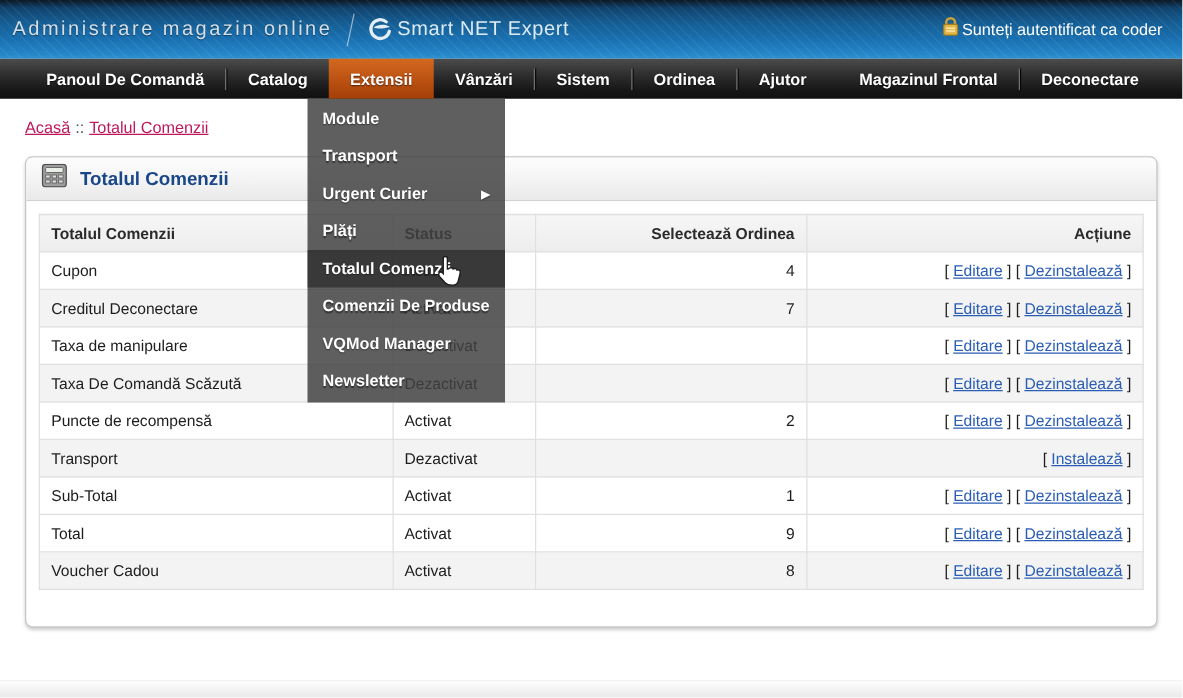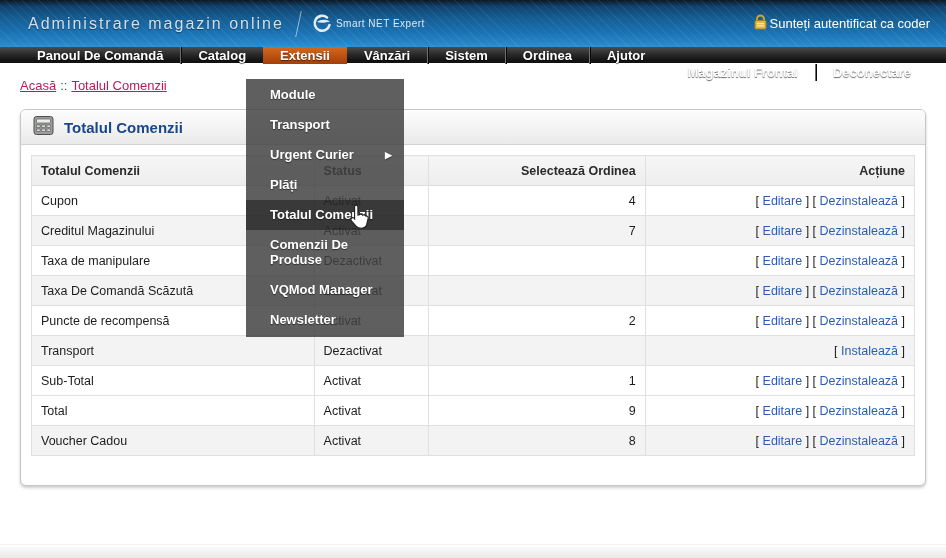--- a/index.html
+++ b/index.html
@@ -10,44 +10,44 @@
     position:relative;
   }
 
   
   .top-header {
     height:47px;
     background:
       repeating-linear-gradient(45deg, rgba(255,255,255,0.055) 0 1px, rgba(255,255,255,0) 1px 6px),
       linear-gradient(180deg, #0c1924 0%, #11436e 14%, #155d92 38%, #1a71b2 68%, #2586c8 92%, #2d92d2 100%);
     display:flex; align-items:center;
-    padding:0 16px 0 28px;
+    padding:0 16px 0 10px;
     position:relative; z-index:5;
   }
   .brand-title {
     color:#d6dfe7; font-size:16px; letter-spacing:2px; font-weight:normal;
     text-shadow:0 1px 1px rgba(0,0,0,.4);
   }
   .brand-sep {
     width:1px; height:26px; background:rgba(255,255,255,.55);
     margin:0 12px 0 14px; transform:skewX(-12deg);
   }
   .logo { display:flex; align-items:center; gap:3px; }
   .logo svg { display:block; }
-  .logo-text { color:#dceaf5; font-size:10px; letter-spacing:.5px;text-align:right; }
+  .logo-text { color:#dceaf5; font-size:16px; letter-spacing:.5px;text-align:right; }
   .auth-area { margin-left:auto; display:flex; align-items:center; gap:1px; }
   .auth-text { color:#ffffff; font-size:13px; }
 
   
   .navbar {
-    height:16px;
+    height:32px;
     background:linear-gradient(180deg, #4c4c4c 0%, #2b2b2b 45%, #161616 80%, #101010 100%);
     display:flex; align-items:stretch;
     padding:0 18px 0 20px;
-    position:relative; z-index:5;flex-direction:column;
+    position:relative; z-index:5;
   }
   .nav-group { display:flex; align-items:stretch; }
   .nav-group.right { margin-left:auto; }
   .nav-item {
     color:#fff; font-size:13px; font-weight:bold; text-decoration:none;
     display:flex; align-items:center; padding:0 17px; cursor:pointer;
     text-shadow:0 1px 1px rgba(0,0,0,.6);
   }
   .nav-item.active {
     background:linear-gradient(180deg, #d2691f 0%, #bf5514 45%, #a53f08 100%);
@@ -77,32 +77,32 @@
 
   table.data { width:100%; border-collapse:collapse; border:1px solid #dbdbdb; font-size:12.5px; color:#1d1d1d; }
   table.data th, table.data td { border:1px solid #e0e0e0; padding:0 9px; height:30px; }
   table.data th {
     background:linear-gradient(180deg,#f6f6f6,#ededed);
     text-align:left; color:#2b2b2b; font-size:12.5px;
   }
   table.data th.num, table.data td.num { text-align:right; }
   table.data th.act, table.data td.act { text-align:right; }
   table.data tr.even td { background:#f3f3f3; }
-  td.act a, .install-link { color:#2a5db4; cursor:pointer;margin-top:11px; }
+  td.act a, .install-link { color:#2a5db4; text-decoration:underline; cursor:pointer;margin-top:11px; }
 
   
   .dropdown {
     position:absolute; left:246px; top:79px; width:158px;
     background:rgba(64,64,64,0.84);
     z-index:20;
     padding:1px 0 2px 0;
   }
   .dd-item {
     color:#ffffff; font-size:13px; font-weight:bold;
-    padding:7px 12px 8px 24px; cursor:pointer;
+    padding:7px 12px 8px 12px; cursor:pointer;
     display:flex; align-items:center;
     text-shadow:0 1px 1px rgba(0,0,0,.5);
   }
   .dd-item.active { background:rgba(10,10,10,0.45); }
   .dd-arrow { margin-left:auto; font-size:9px; color:#fff; }
 
   .cursor-hand { position:absolute; left:348px; top:203px; z-index:30; pointer-events:none; }
 
   
   .footer-strip {
@@ -200,21 +200,21 @@
           </tr>
         </thead>
         <tbody id="table-body">
             <tr class="odd">
               <td>Cupon</td>
               <td>Activat</td>
               <td class="num">4</td>
               <td class="act">[ <a>Editare</a> ] [ <a>Dezinstalează</a> ]</td>
             </tr>
             <tr class="even">
-              <td>Creditul Magazinului</td>
+              <td>Creditul Deconectare</td>
               <td>Activat</td>
               <td class="num">7</td>
               <td class="act">[ <a>Editare</a> ] [ <a>Dezinstalează</a> ]</td>
             </tr>
             <tr class="odd">
               <td>Taxa de manipulare</td>
               <td>Dezactivat</td>
               <td class="num"></td>
               <td class="act">[ <a>Editare</a> ] [ <a>Dezinstalează</a> ]</td>
             </tr>

